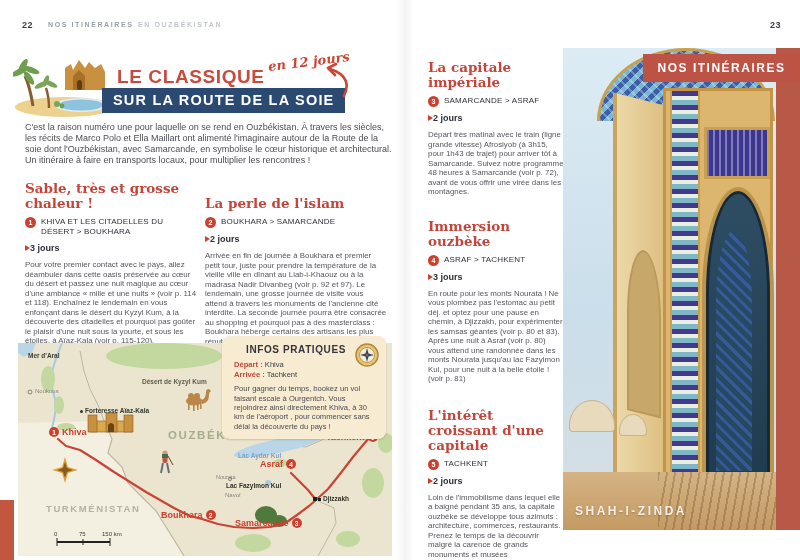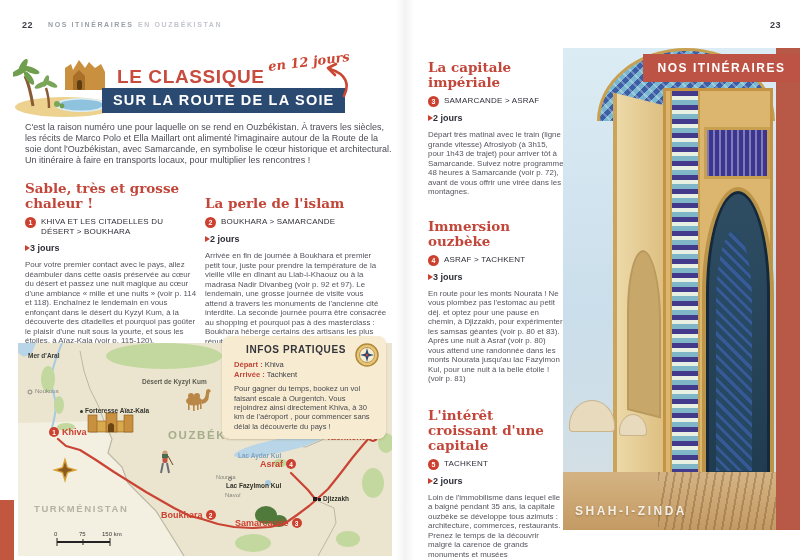--- a/index.html
+++ b/index.html
@@ -245,21 +245,21 @@
         <line x1="65" y1="196" x2="65" y2="202" stroke="#222" stroke-width="1"></line>
         <line x1="92" y1="195" x2="92" y2="203" stroke="#222" stroke-width="1"></line>
       </g>
     </svg>
 
     <div class="map-lbl lbl-sea" style="left:10px;top:9px;">Mer d'Aral</div>
     <div class="map-lbl lbl-tiny" style="left:17px;top:45px;">Noukous</div>
     <div class="map-lbl lbl-desert" style="left:124px;top:35px;">Désert de Kyzyl Kum</div>
     <div class="map-lbl lbl-fort" style="left:62px;top:64px;">Forteresse Aïaz-Kala</div>
     <div class="map-lbl lbl-country" style="left:150px;top:86px;">OUZBÉKISTAN</div>
-    <div class="map-lbl lbl-neighbor" style="left:16px;top:160px;">TURKMÉNISTAN</div>
+    <div class="map-lbl lbl-neighbor" style="left:28px;top:160px;">TURKMÉNISTAN</div>
     <div class="map-lbl lbl-lake" style="left:220px;top:109px;">Lac Aydar Kul</div>
     <div class="map-lbl lbl-tiny" style="left:198px;top:131px;font-size:5.5px;">Nourata</div>
     <div class="map-lbl lbl-bold" style="left:208px;top:139px;">Lac Fazylmon Kul</div>
     <div class="map-lbl lbl-tiny" style="left:207px;top:149px;">Navoï</div>
     <div class="map-lbl lbl-bold lbl-djiz" style="left:300px;top:152px;">Djizzakh</div>
 
     <div class="stop" style="left:31px;top:84px;">
       <span class="badge">1</span>
       <span class="stop-name">Khiva</span>
     </div>

